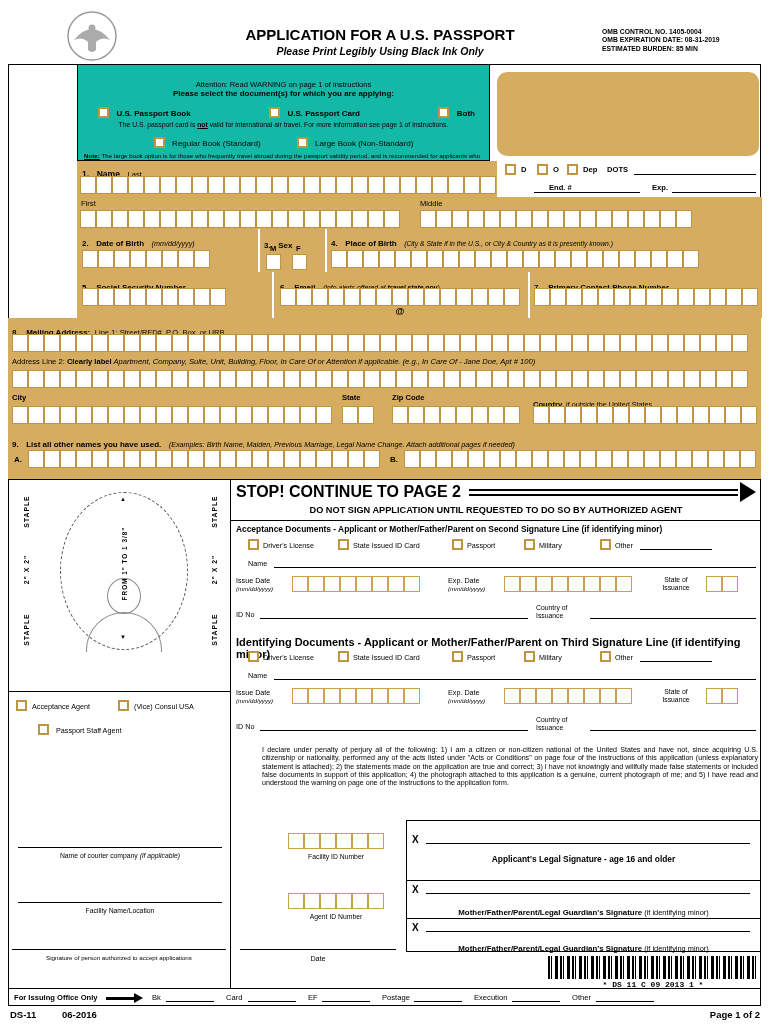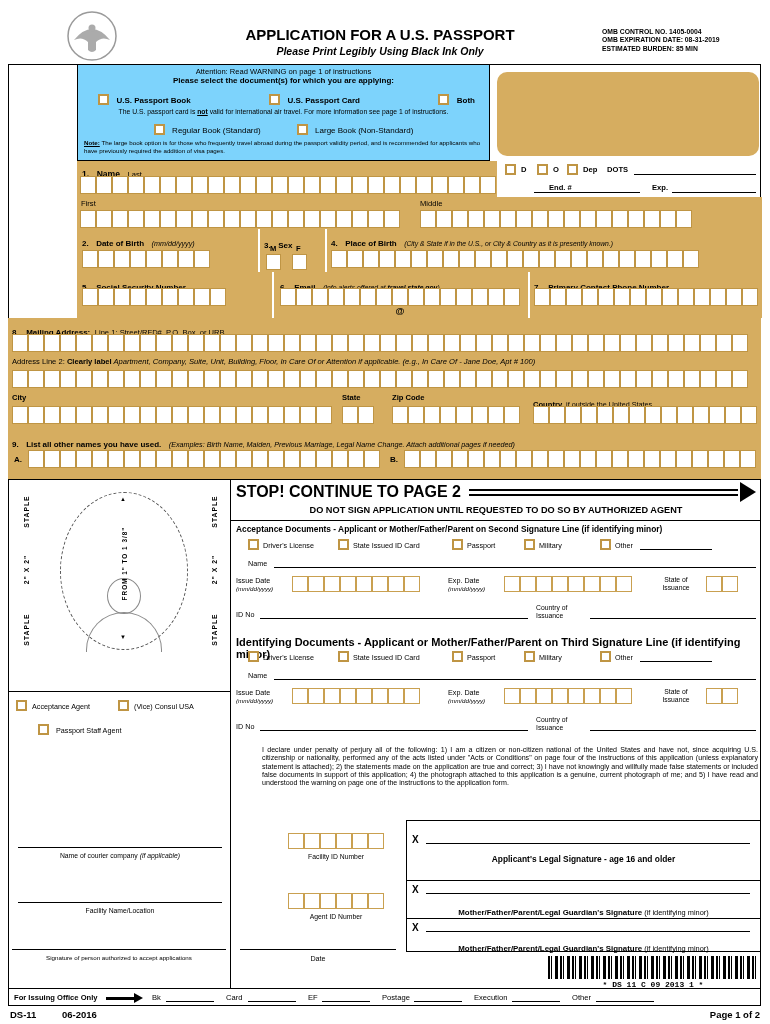--- a/index.html
+++ b/index.html
@@ -62,21 +62,21 @@
   <div class="abs ctr b" style="left:180px;top:26px;width:400px;font-size:15px;">APPLICATION FOR A U.S. PASSPORT</div>
   <div class="abs ctr b i" style="left:180px;top:45px;width:400px;font-size:10.5px;">Please Print Legibly Using Black Ink Only</div>
   <div class="abs" style="left:602px;top:28px;width:158px;">
     <div class="f65 b">OMB CONTROL NO. 1405-0004</div>
     <div class="f65 b">OMB EXPIRATION DATE:  08-31-2019</div>
     <div class="f65 b">ESTIMATED BURDEN: 85 MIN</div>
   </div>
 
   <div class="abs blkbox" style="left:8px;top:64px;width:753px;height:942px;"></div>
 
-  <div class="abs blkbox" style="left:77px;top:64px;width:413px;height:97px;background:#7dd3fc;padding-top:2px;">
+  <div class="abs blkbox" style="left:77px;top:64px;width:413px;height:97px;background:#14b8a6;padding-top:15px;">
     <div class="ctr f75">Attention: Read WARNING on page 1 of instructions</div>
     <div class="ctr f8 b">Please select the document(s) for which you are applying:</div>
     <div class="docsel-row" style="padding:3px 14px 0 20px; justify-content:space-between;">
       <span>
         <span class="cb"></span>
         <span class="b f8 lblspan">U.S. Passport Book</span>
       </span>
       <span>
         <span class="cb"></span>
         <span class="b f8 lblspan">U.S. Passport Card</span>

